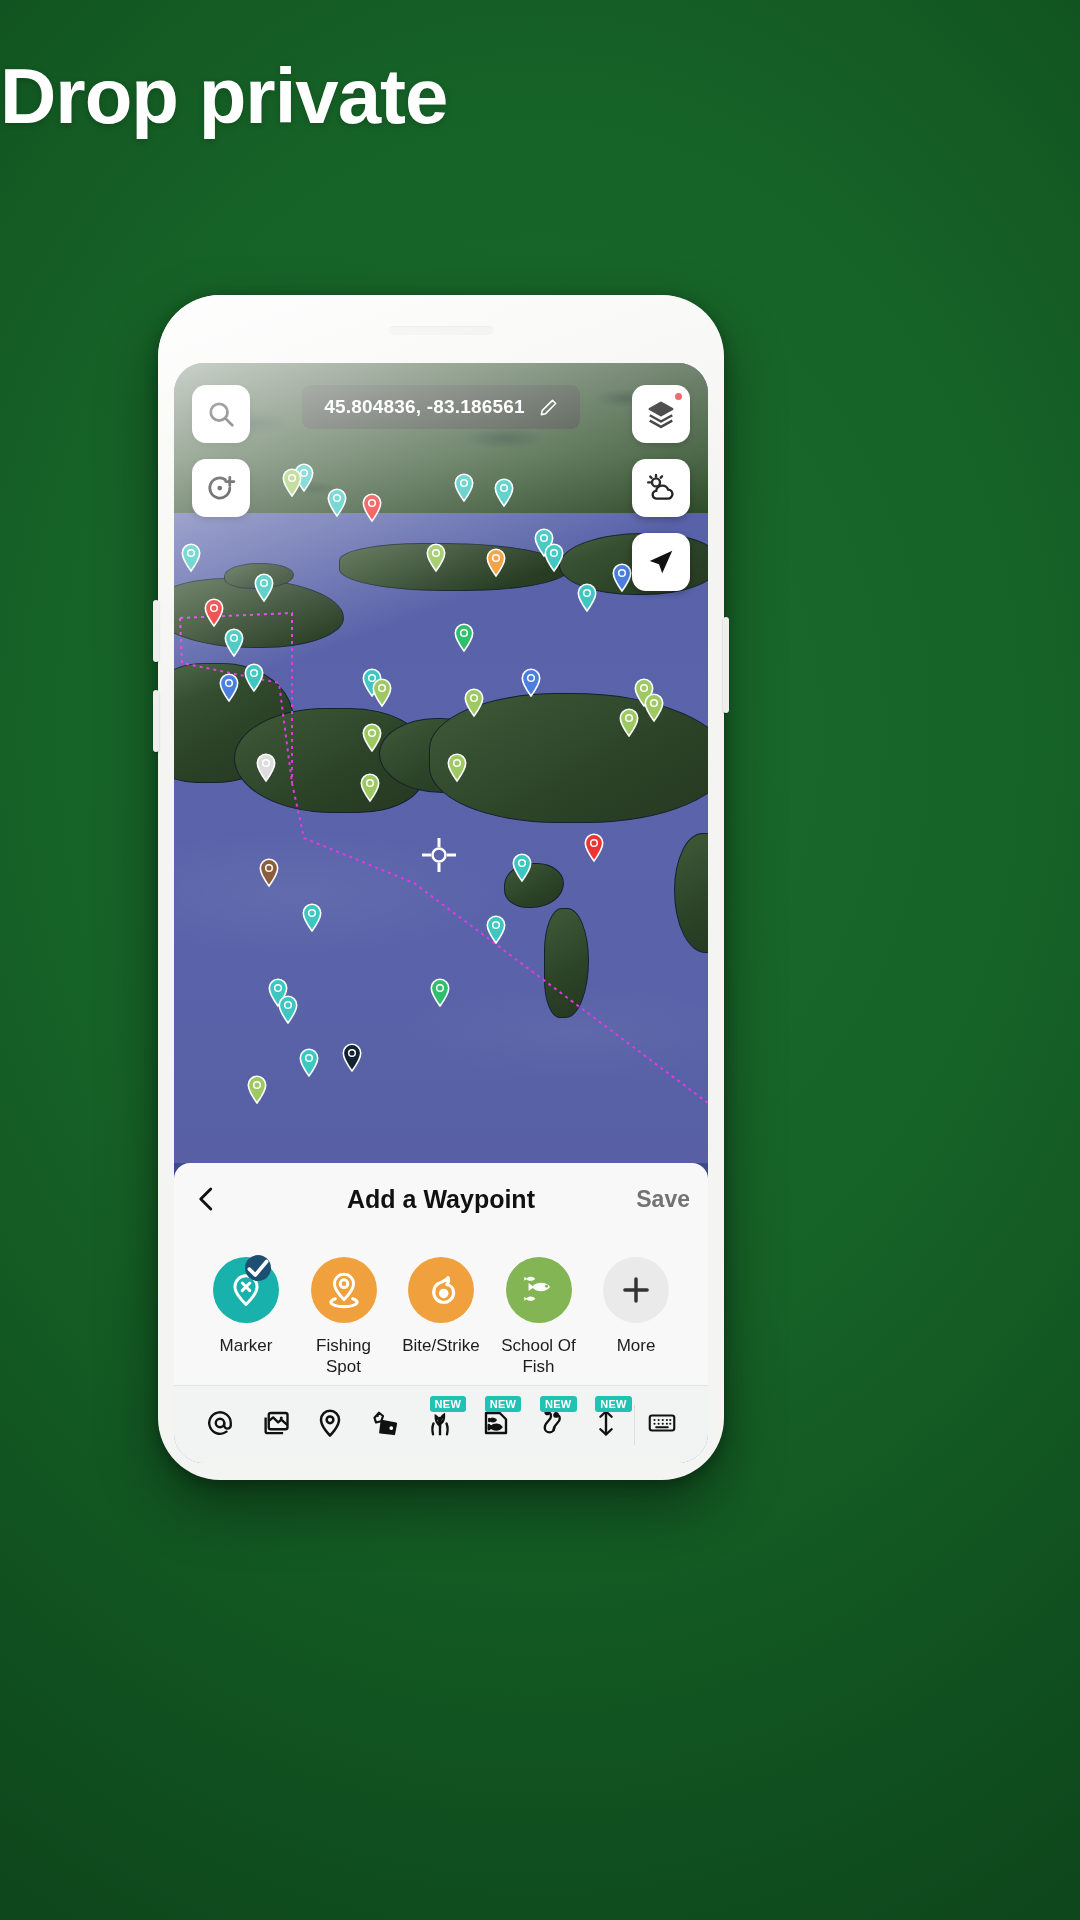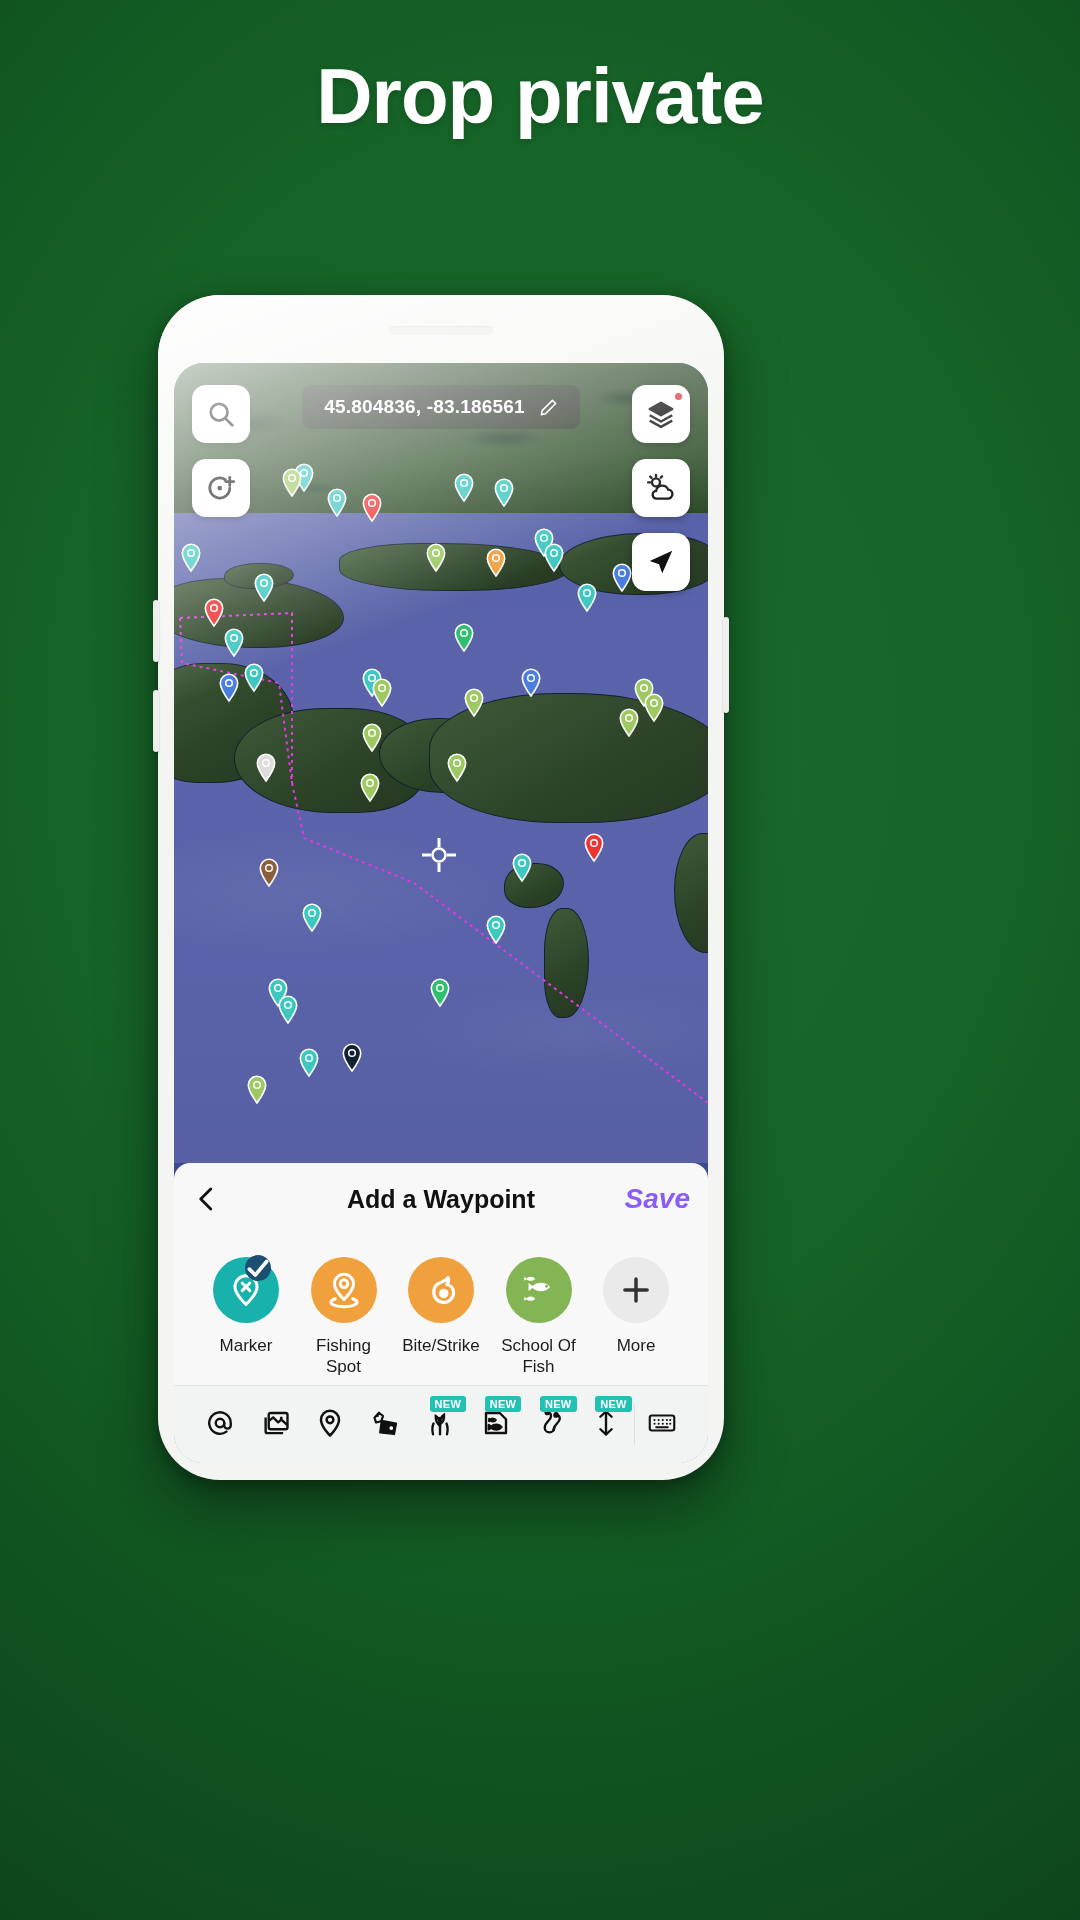--- a/index.html
+++ b/index.html
@@ -15,21 +15,21 @@
     background: radial-gradient(ellipse 120% 85% at 50% 38%, #1b6b2c 0%, #166327 38%, #0f4d1e 72%, #0b3d18 100%);
     position: relative;
   }
 
   
   .headline {
     position: absolute;
     top: 52px;
     left: 0;
     width: 1080px;
-    text-align: center;
+    text-align: left;
     color: #ffffff;
     font-size: 78px;
     line-height: 1.15;
     font-weight: 700;
     letter-spacing: -1px;
     text-shadow: 0 2px 6px rgba(0,0,0,.18);
   }
   .headline span { display: block; }
 
   
@@ -174,23 +174,22 @@
     padding: 0 18px;
   }
   .back-chev { width: 30px; height: 30px; flex: none; cursor: pointer; }
   .sheet-title {
     position: absolute; left: 0; width: 534px; text-align: center;
     font-size: 25px; font-weight: 700; color: #111;
     pointer-events: none;
   }
   .save-link {
     margin-left: auto;
-    color: #8b5cf6; font-size: 28px; font-weight: 600;
+    color: #737373; font-size: 23px; font-weight: 600;
     z-index: 2;
-    font-style: italic;
   }
 
   .types {
     display: flex;
     align-items: flex-start;
     justify-content: space-between;
     padding: 22px 26px 0 26px;
   }
   .type { width: 92px; text-align: center; position: relative; }
   .type .circle {

